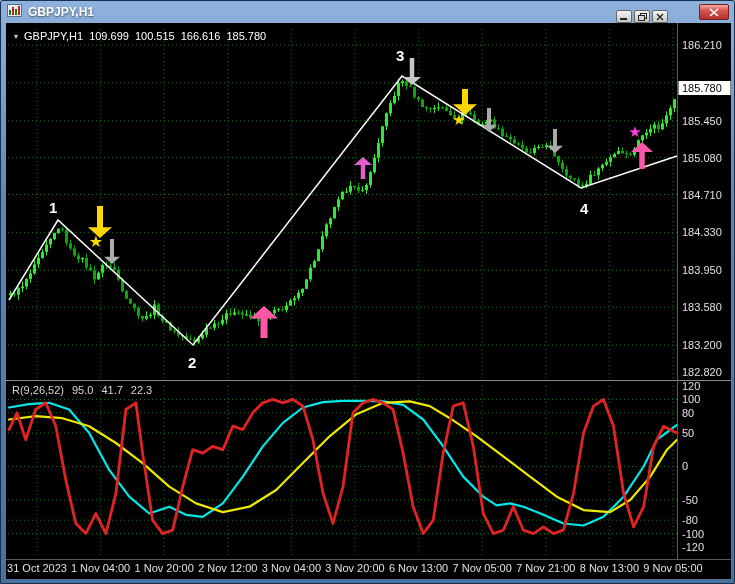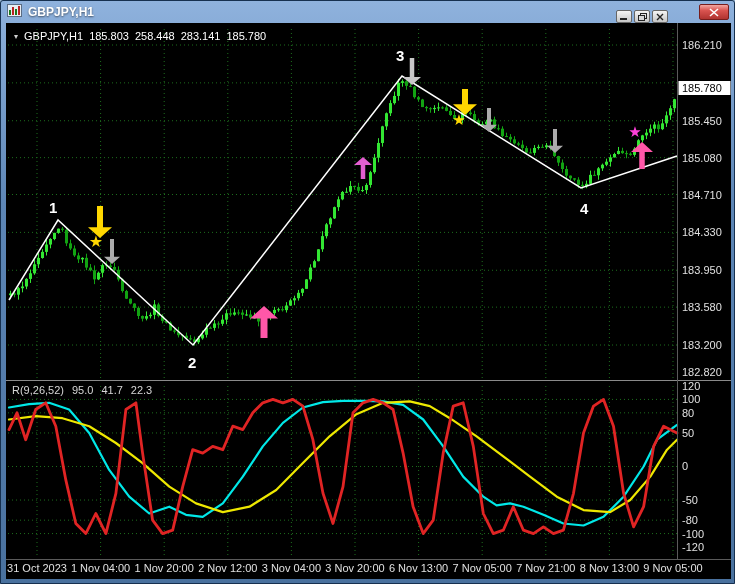--- a/index.html
+++ b/index.html
@@ -480,23 +480,23 @@
         <text x="349" y="549" fill="#E0E0E0" font-size="11" text-anchor="middle">3 Nov 20:00</text>
         <text x="412.6" y="549" fill="#E0E0E0" font-size="11" text-anchor="middle">6 Nov 13:00</text>
         <text x="476.2" y="549" fill="#E0E0E0" font-size="11" text-anchor="middle">7 Nov 05:00</text>
         <text x="539.8" y="549" fill="#E0E0E0" font-size="11" text-anchor="middle">7 Nov 21:00</text>
         <text x="603.4" y="549" fill="#E0E0E0" font-size="11" text-anchor="middle">8 Nov 13:00</text>
         <text x="667" y="549" fill="#E0E0E0" font-size="11" text-anchor="middle">9 Nov 05:00</text>
       </svg>
     <div class="readout">
       <span class="dd">▾</span>
       <span>GBPJPY,H1</span>
-      <span>185.803</span>
-      <span>258.448</span>
-      <span>283.141</span>
+      <span>109.699</span>
+      <span>100.515</span>
+      <span>166.616</span>
       <span>185.780</span>
     </div>
     <div class="ind-label">
       <span>R(9,26,52)</span>
       <span>95.0</span>
       <span>41.7</span>
       <span>22.3</span>
     </div>
   </div>
 </div>

